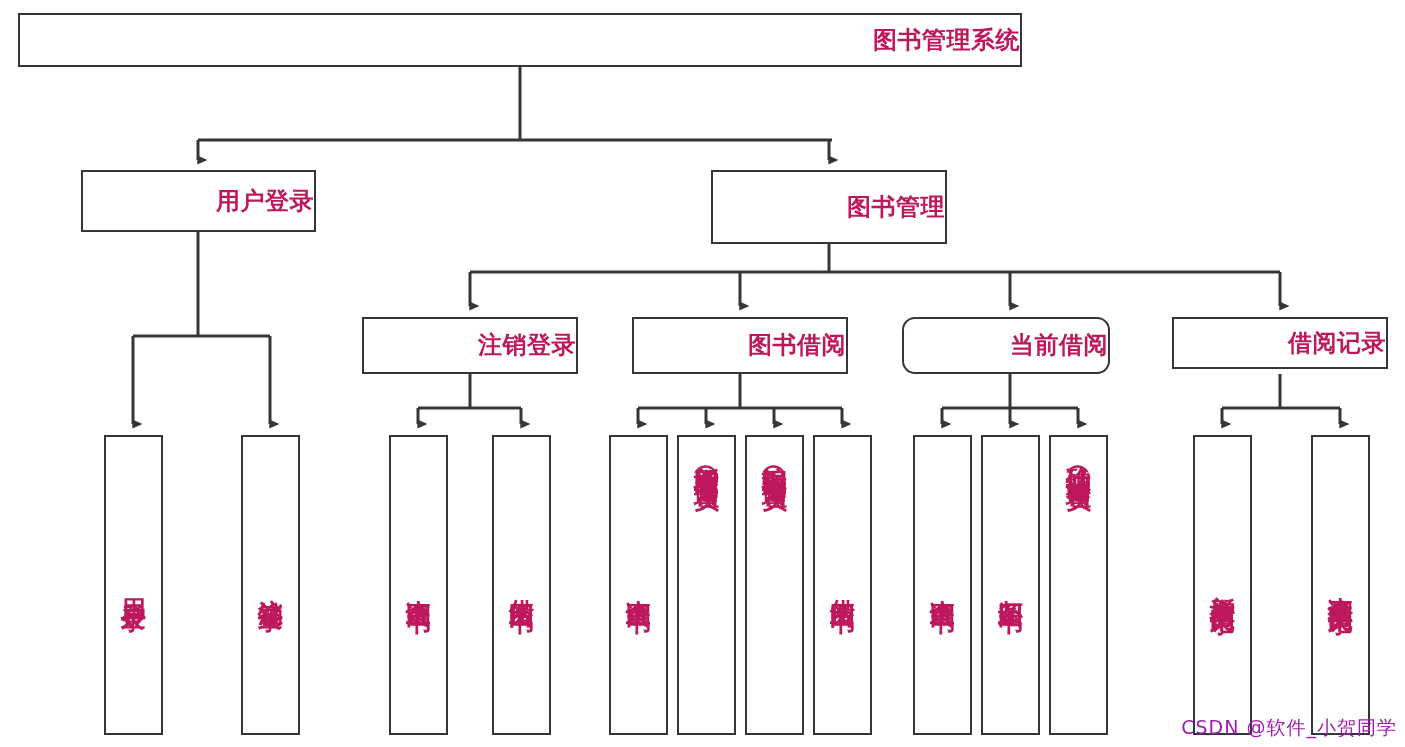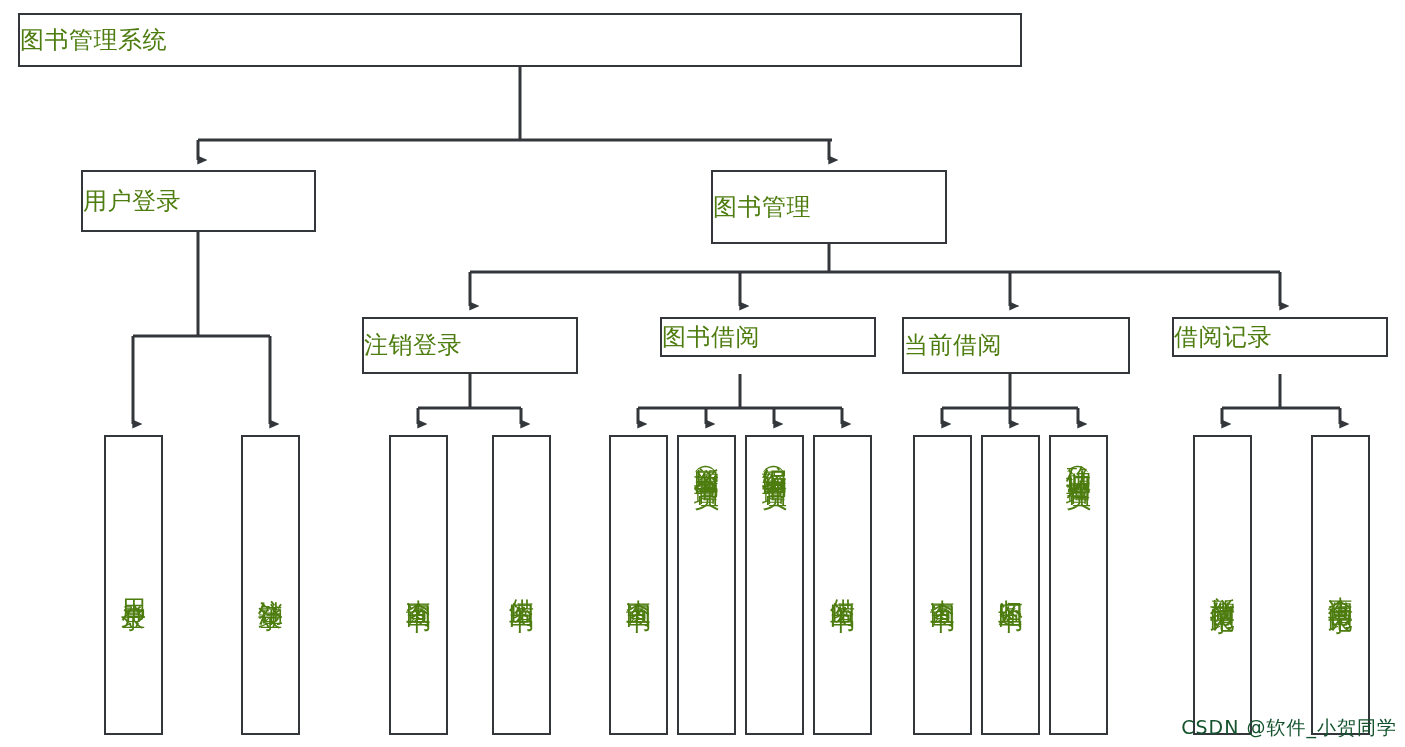--- a/index.html
+++ b/index.html
@@ -25,22 +25,23 @@
     height: 747px;
     pointer-events: none;
   }
   .node {
     position: absolute;
     box-sizing: border-box;
     border: 2.5px solid #33373b;
     background: #ffffff;
     display: flex;
     align-items: center;
-    justify-content: flex-start;
-    color: #4d7c0f;
+    justify-content: flex-end;
+    color: #be185d;
+    font-weight: bold;
   }
   .node .lbl {
     display: block;
     text-align: center;
     line-height: 1.12;
     letter-spacing: 0.5px;
   }
   .node.horiz .lbl {
     writing-mode: horizontal-tb;
     font-size: 24px;
@@ -59,21 +60,21 @@
   }
   .node.vert.short {
     align-items: center;
     padding-top: 0;
   }
   #watermark {
     position: absolute;
     right: 8px;
     bottom: 6px;
     font-size: 19px;
-    color: #14532d;
+    color: #a21caf;
     letter-spacing: 1px;
     white-space: nowrap;
   }
 </style>
 </head>
 <body>
 
 <div id="canvas">
 
   <svg id="wires" viewBox="0 0 1405 747" width="1405" height="747">
@@ -133,27 +134,27 @@
   <div class="node horiz" style="left:81px; top:170px; width:235px; height:62px;">
     <span class="lbl">用户登录</span>
   </div>
   <div class="node horiz" style="left:711px; top:170px; width:236px; height:74px;">
     <span class="lbl">图书管理</span>
   </div>
 
   <div class="node horiz" style="left:362px; top:317px; width:216px; height:57px;">
     <span class="lbl">注销登录</span>
   </div>
-  <div class="node horiz" style="left:632px; top:317px; width:216px; height:40px;margin-left:28px;">
+  <div class="node horiz" style="left:632px; top:317px; width:216px; height:57px;">
     <span class="lbl">图书借阅</span>
   </div>
-  <div class="node horiz" style="left:902px; top:317px; width:228px; height:57px;">
+  <div class="node horiz" style="left:902px; top:317px; width:208px; height:57px;border-radius:13px;">
     <span class="lbl">当前借阅</span>
   </div>
-  <div class="node horiz" style="left:1172px; top:317px; width:216px; height:40px;">
+  <div class="node horiz" style="left:1172px; top:317px; width:216px; height:52px;">
     <span class="lbl">借阅记录</span>
   </div>
 
   <div class="node vert short" style="left:104px; top:435px; width:59px; height:300px;">
     <span class="lbl">用户登录</span>
   </div>
   <div class="node vert short" style="left:241px; top:435px; width:59px; height:300px;">
     <span class="lbl">注销登录</span>
   </div>
 

